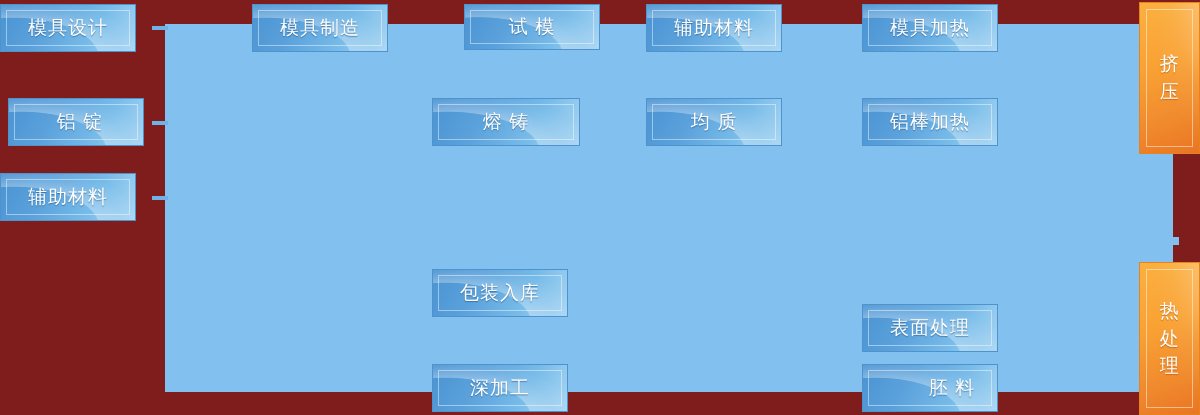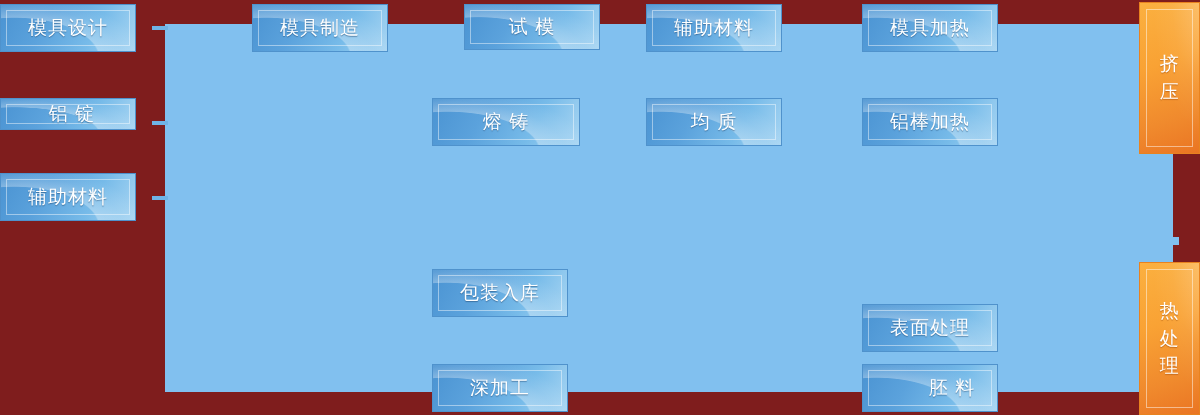--- a/index.html
+++ b/index.html
@@ -111,21 +111,21 @@
       <div class="connector" style="left: 152px; top: 26px; width: 16px; height: 4px;"></div>
       <div class="connector" style="left: 152px; top: 121px; width: 16px; height: 4px;"></div>
       <div class="connector" style="left: 152px; top: 196px; width: 16px; height: 4px;"></div>
       <div class="connector-notch" style="left: 1173px; top: 237px; width: 6px; height: 8px;"></div>
     </div>
 
   <div id="input-nodes-layer">
       <div class="node blue" style="left: 0px; top: 4px; width: 136px; height: 48px;">
         <span class="label">模具设计</span>
       </div>
-      <div class="node blue" style="left: 0px; top: 98px; width: 136px; height: 32px; padding-left: 8px;">
+      <div class="node blue" style="left: 8px; top: 98px; width: 136px; height: 48px; padding-left: 8px;">
         <span class="label">铝 锭</span>
       </div>
       <div class="node blue" style="left: 0px; top: 173px; width: 136px; height: 48px;">
         <span class="label">辅助材料</span>
       </div>
     </div>
 
   <div id="process-nodes-layer">
       <div class="node blue" style="left: 216px; top: 4px; width: 136px; height: 48px; margin-left: 36px;">
         <span class="label">模具制造</span>

